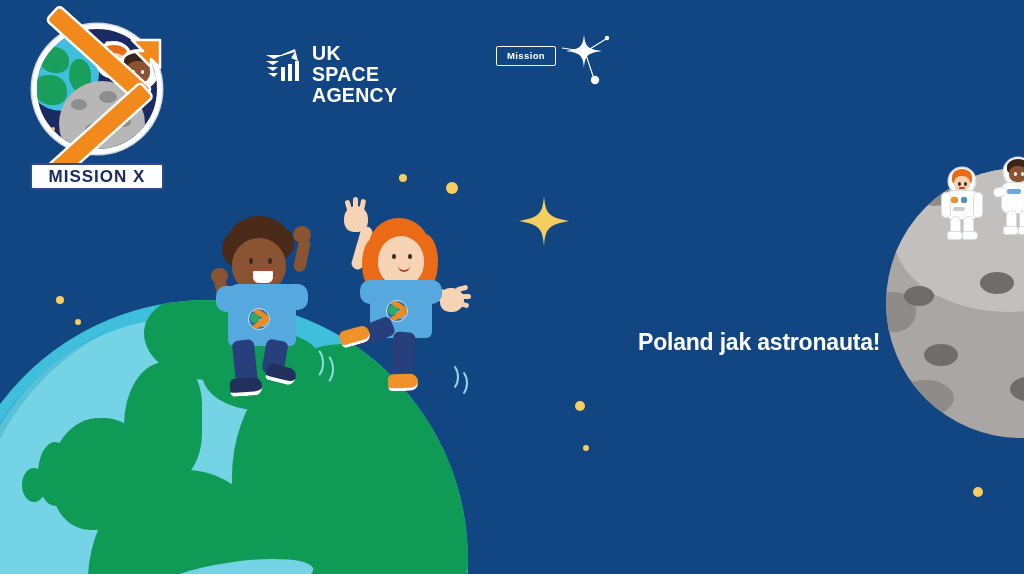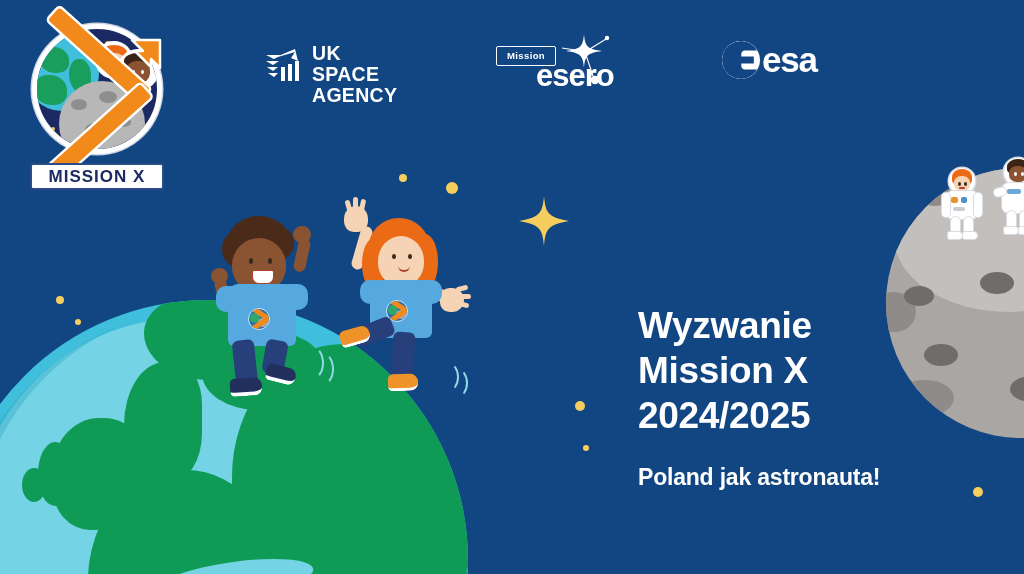--- a/index.html
+++ b/index.html
@@ -414,39 +414,22 @@
     <div id="esero">
       <svg style="position:absolute; left:62px; top:-2px; width:76px; height:56px;" viewBox="0 0 76 56">
         <path d="M30 0 C31 12 33 15 48 17 C33 19 31 22 30 34 C29 22 27 19 12 17 C27 15 29 12 30 0 Z" fill="#ffffff"></path>
         <circle cx="53" cy="4" r="2.2" fill="#ffffff"></circle>
         <circle cx="41" cy="46" r="4.2" fill="#ffffff"></circle>
         <path d="M31 18 L40 45" stroke="#ffffff" stroke-width="1.1" fill="none"></path>
         <path d="M31 18 L52 5" stroke="#ffffff" stroke-width="1.1" fill="none"></path>
         <path d="M8 14 L28 17" stroke="#ffffff" stroke-width="1.1" fill="none"></path>
       </svg>
       <div class="pill">Mission</div>
-      <div class="word">esero</div>
-    </div>
-
-    <div id="esa">
-      <div class="glyph">
-        <svg viewBox="0 0 38 38" width="38" height="38">
-          <path d="M19 0 C8.5 0 0 8.5 0 19 C0 29.5 8.5 38 19 38 C26 38 32 34.2 35.2 28.6 L23 28.6 C20.8 28.6 19.3 27 19.3 24.8 L19.3 22.6 L31.8 22.6 L31.8 15.4 L19.3 15.4 L19.3 13.2 C19.3 11 20.8 9.4 23 9.4 L35.2 9.4 C32 3.8 26 0 19 0 Z" fill="#124682"></path>
-          <circle cx="9.6" cy="19" r="3.1" fill="#124682"></circle>
-          <path d="M2.5 8.5 L15 8.5" stroke="#124682" stroke-width="1.6"></path>
-          <path d="M1.4 13.4 L13.8 13.4" stroke="#124682" stroke-width="1.6"></path>
-          <path d="M1.4 24.6 L13.8 24.6" stroke="#124682" stroke-width="1.6"></path>
-          <path d="M2.5 29.5 L15 29.5" stroke="#124682" stroke-width="1.6"></path>
-        </svg>
-      </div>
-      <div class="word">esa</div>
-    </div>
+    </div>
+
 
   </div>
 
   <div id="copy">
-    <div id="headline">Wyzwanie
-Mission X
-2024/2025</div>
     <div id="subhead">Poland jak astronauta!</div>
   </div>
 
 </div>
 
 </body></html>

